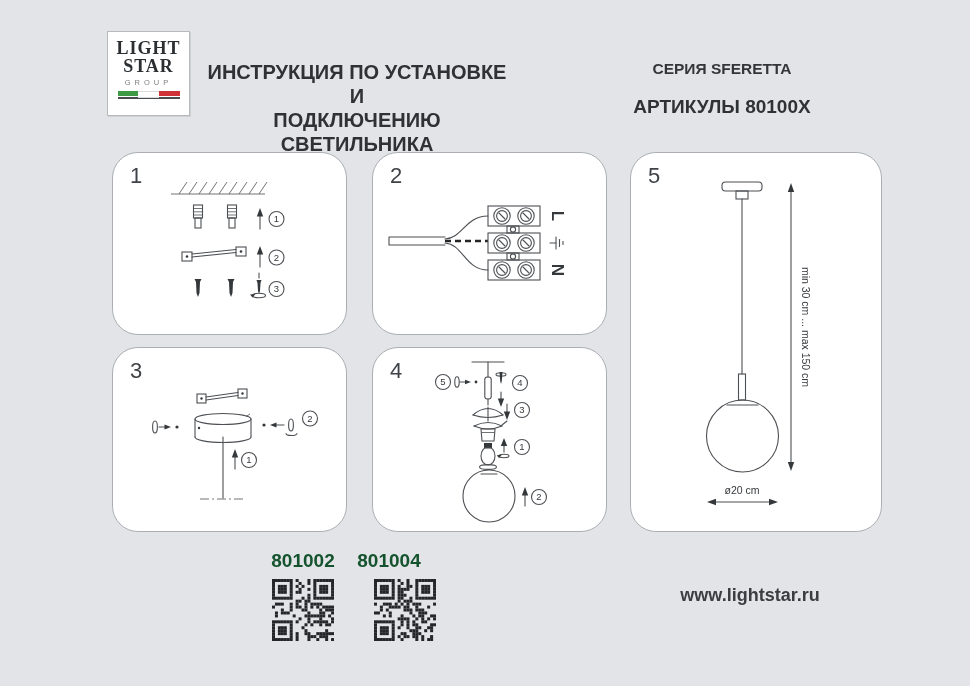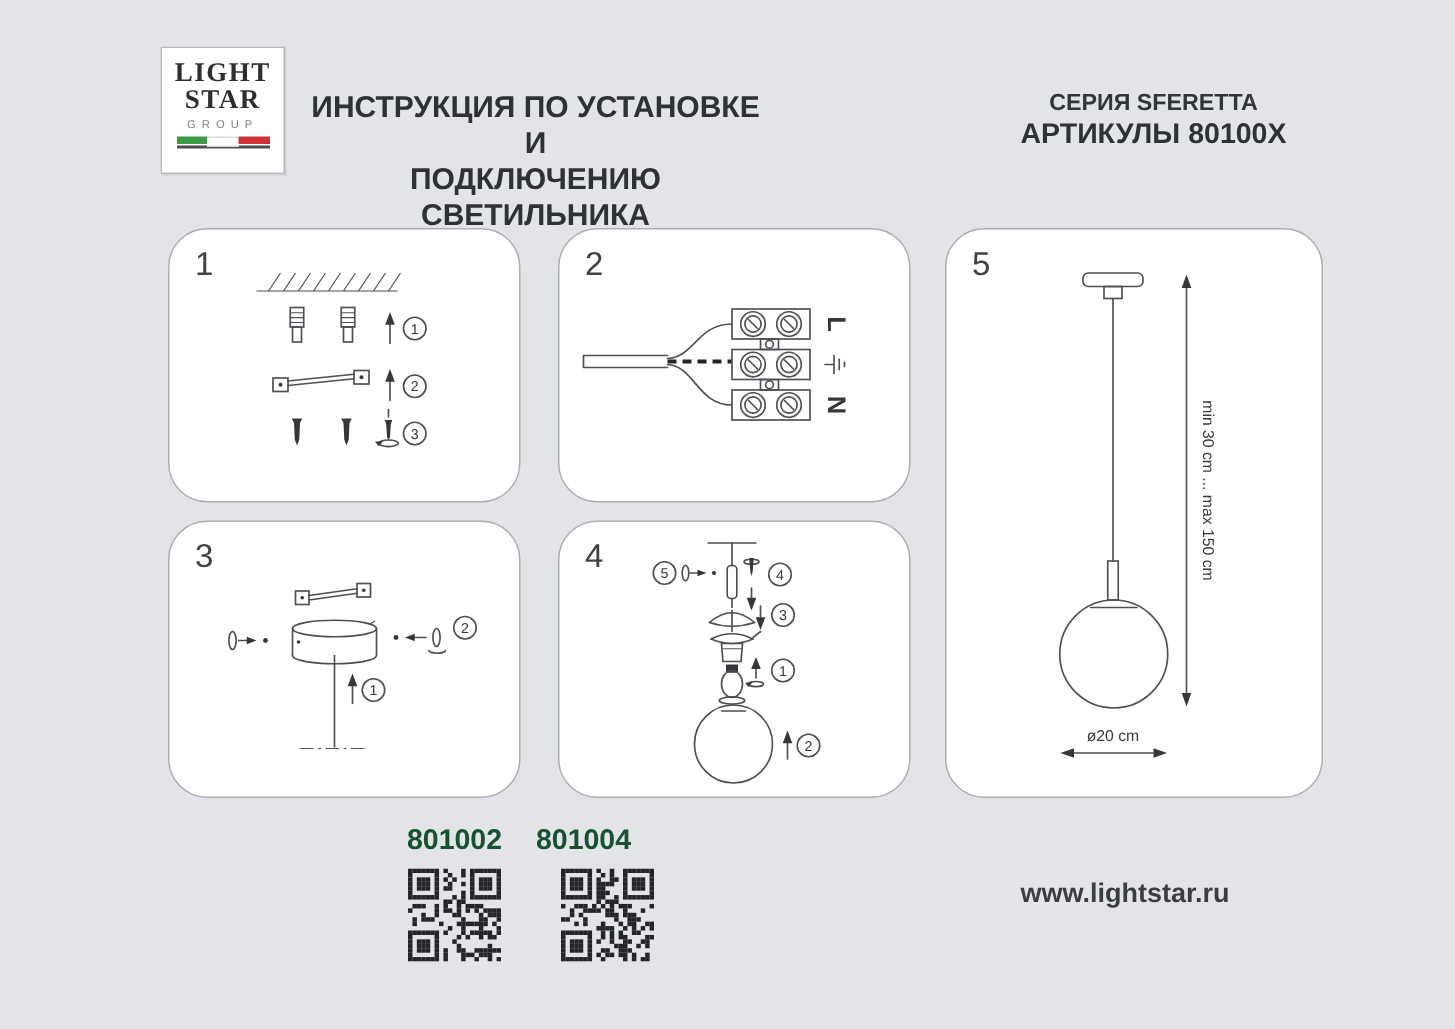--- a/index.html
+++ b/index.html
@@ -13,23 +13,23 @@
   .logo-l1,.logo-l2{font-weight:700;font-size:18px;line-height:18px;letter-spacing:1px;color:#2c2f32;}
   .logo-l1{margin-top:7px;}
   .logo-l3{font-size:7.5px;letter-spacing:4px;color:#7d8084;margin-top:3px;
            font-family:"Liberation Sans",sans-serif;}
   .flag{display:flex;width:62px;margin:4px auto 0 auto;height:5px;border-bottom:2px solid #4a4d50;padding-bottom:1px;}
   .flag span{flex:1;height:5px;}
   .fg{background:#3d9a45;} .fw{background:#fdfdfd;border-top:1px solid #d9dbdd;border-bottom:1px solid #d9dbdd;} .fr{background:#ce3237;}
 
   .title{position:absolute;left:198px;top:60px;width:318px;text-align:center;
          font-weight:700;font-size:20px;line-height:24px;color:#2f3235;}
-  .series{position:absolute;left:649px;top:60px;width:240px;text-align:center;}
+  .series{position:absolute;left:602px;top:60px;width:240px;text-align:center;}
   .series-name{font-weight:700;font-size:15.5px;color:#333639;}
-  .series-art{font-weight:700;font-size:19px;color:#2f3235;margin-top:1px;}
+  .series-art{font-weight:700;font-size:19px;color:#2f3235;margin-top:18px;}
 
   
   .panel{position:absolute;background:#ffffff;border:1px solid #abafb3;border-radius:26px;}
   .p1{left:112px;top:152px;width:233px;height:181px;}
   .p2{left:372px;top:152px;width:233px;height:181px;}
   .p3{left:112px;top:347px;width:233px;height:183px;}
   .p4{left:372px;top:347px;width:233px;height:183px;}
   .p5{left:630px;top:152px;width:250px;height:378px;}
   .pnum{position:absolute;left:17px;top:10px;font-size:22px;color:#3f4246;}
   .panel svg{position:absolute;left:0;top:0;}

